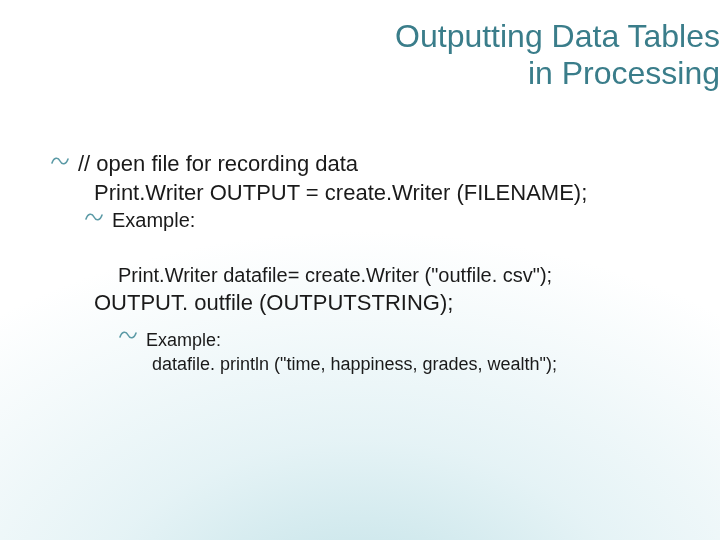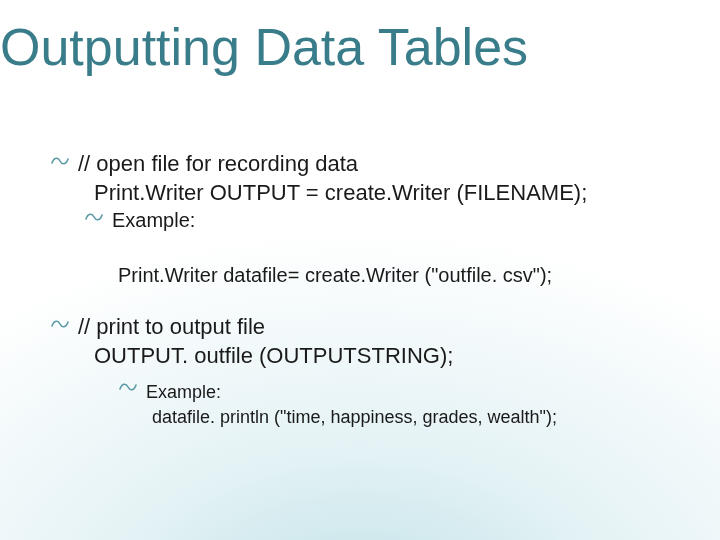--- a/index.html
+++ b/index.html
@@ -13,23 +13,23 @@
     overflow: hidden;
   }
   .slide {
     width: 720px;
     height: 540px;
     position: relative;
     background: radial-gradient(ellipse 900px 600px at 50% 115%, rgba(140, 200, 210, 0.55) 0%, rgba(180, 220, 228, 0.35) 30%, rgba(255,255,255,0) 65%);
   }
   .title {
     color: #3a7d8a;
-    font-size: 52px;
+    font-size: 32px;
     font-weight: 400;
-    text-align: left;
+    text-align: right;
     padding-top: 18px;
     line-height: 1.15;
   }
   .content {
     position: absolute;
     top: 150px;
     left: 50px;
     right: 32px;
     color: #1a1a1a;
   }
@@ -61,20 +61,21 @@
   .block2 { margin-top: 24px; }
   .block3 { margin-top: 10px; }
 </style>
 </head>
 <body>
 
 <div class="slide">
 
   <div class="title">
     <span>Outputting Data Tables</span><br>
+    <span>in Processing</span>
   </div>
 
   <div class="content">
 
     <div class="row l1">
       <span class="bullet-tilde"><svg width="20" height="14" viewBox="0 0 20 14">
             <path d="M2 9 C 4 3, 8 3, 10 7 C 12 11, 16 11, 18 5" stroke="#5b9aa6" stroke-width="1.6" fill="none" stroke-linecap="round"></path>
           </svg></span>
       <span class="txt-l1">// open file for recording data</span>
     </div>
@@ -84,26 +85,20 @@
     <div class="row l2">
       <span class="bullet-tilde"><svg width="20" height="14" viewBox="0 0 20 14">
             <path d="M2 9 C 4 3, 8 3, 10 7 C 12 11, 16 11, 18 5" stroke="#5b9aa6" stroke-width="1.6" fill="none" stroke-linecap="round"></path>
           </svg></span>
       <span class="txt-l2">Example:</span>
     </div>
     <div class="row indent-sub2">
       <span class="txt-l2">Print.Writer datafile= create.Writer ("outfile. csv");</span>
     </div>
 
-    <div class="row l1 block2">
-      <span class="bullet-tilde"><svg width="20" height="14" viewBox="0 0 20 14">
-            <path d="M2 9 C 4 3, 8 3, 10 7 C 12 11, 16 11, 18 5" stroke="#5b9aa6" stroke-width="1.6" fill="none" stroke-linecap="round"></path>
-          </svg></span>
-      <span class="txt-l1">// print to output file</span>
-    </div>
     <div class="row indent-sub">
       <span class="txt-l1">OUTPUT. outfile (OUTPUTSTRING);</span>
     </div>
     <div class="row l3 block3">
       <span class="bullet-tilde"><svg width="20" height="14" viewBox="0 0 20 14">
             <path d="M2 9 C 4 3, 8 3, 10 7 C 12 11, 16 11, 18 5" stroke="#5b9aa6" stroke-width="1.6" fill="none" stroke-linecap="round"></path>
           </svg></span>
       <span class="txt-l3">Example:</span>
     </div>
     <div class="row indent-sub3">

